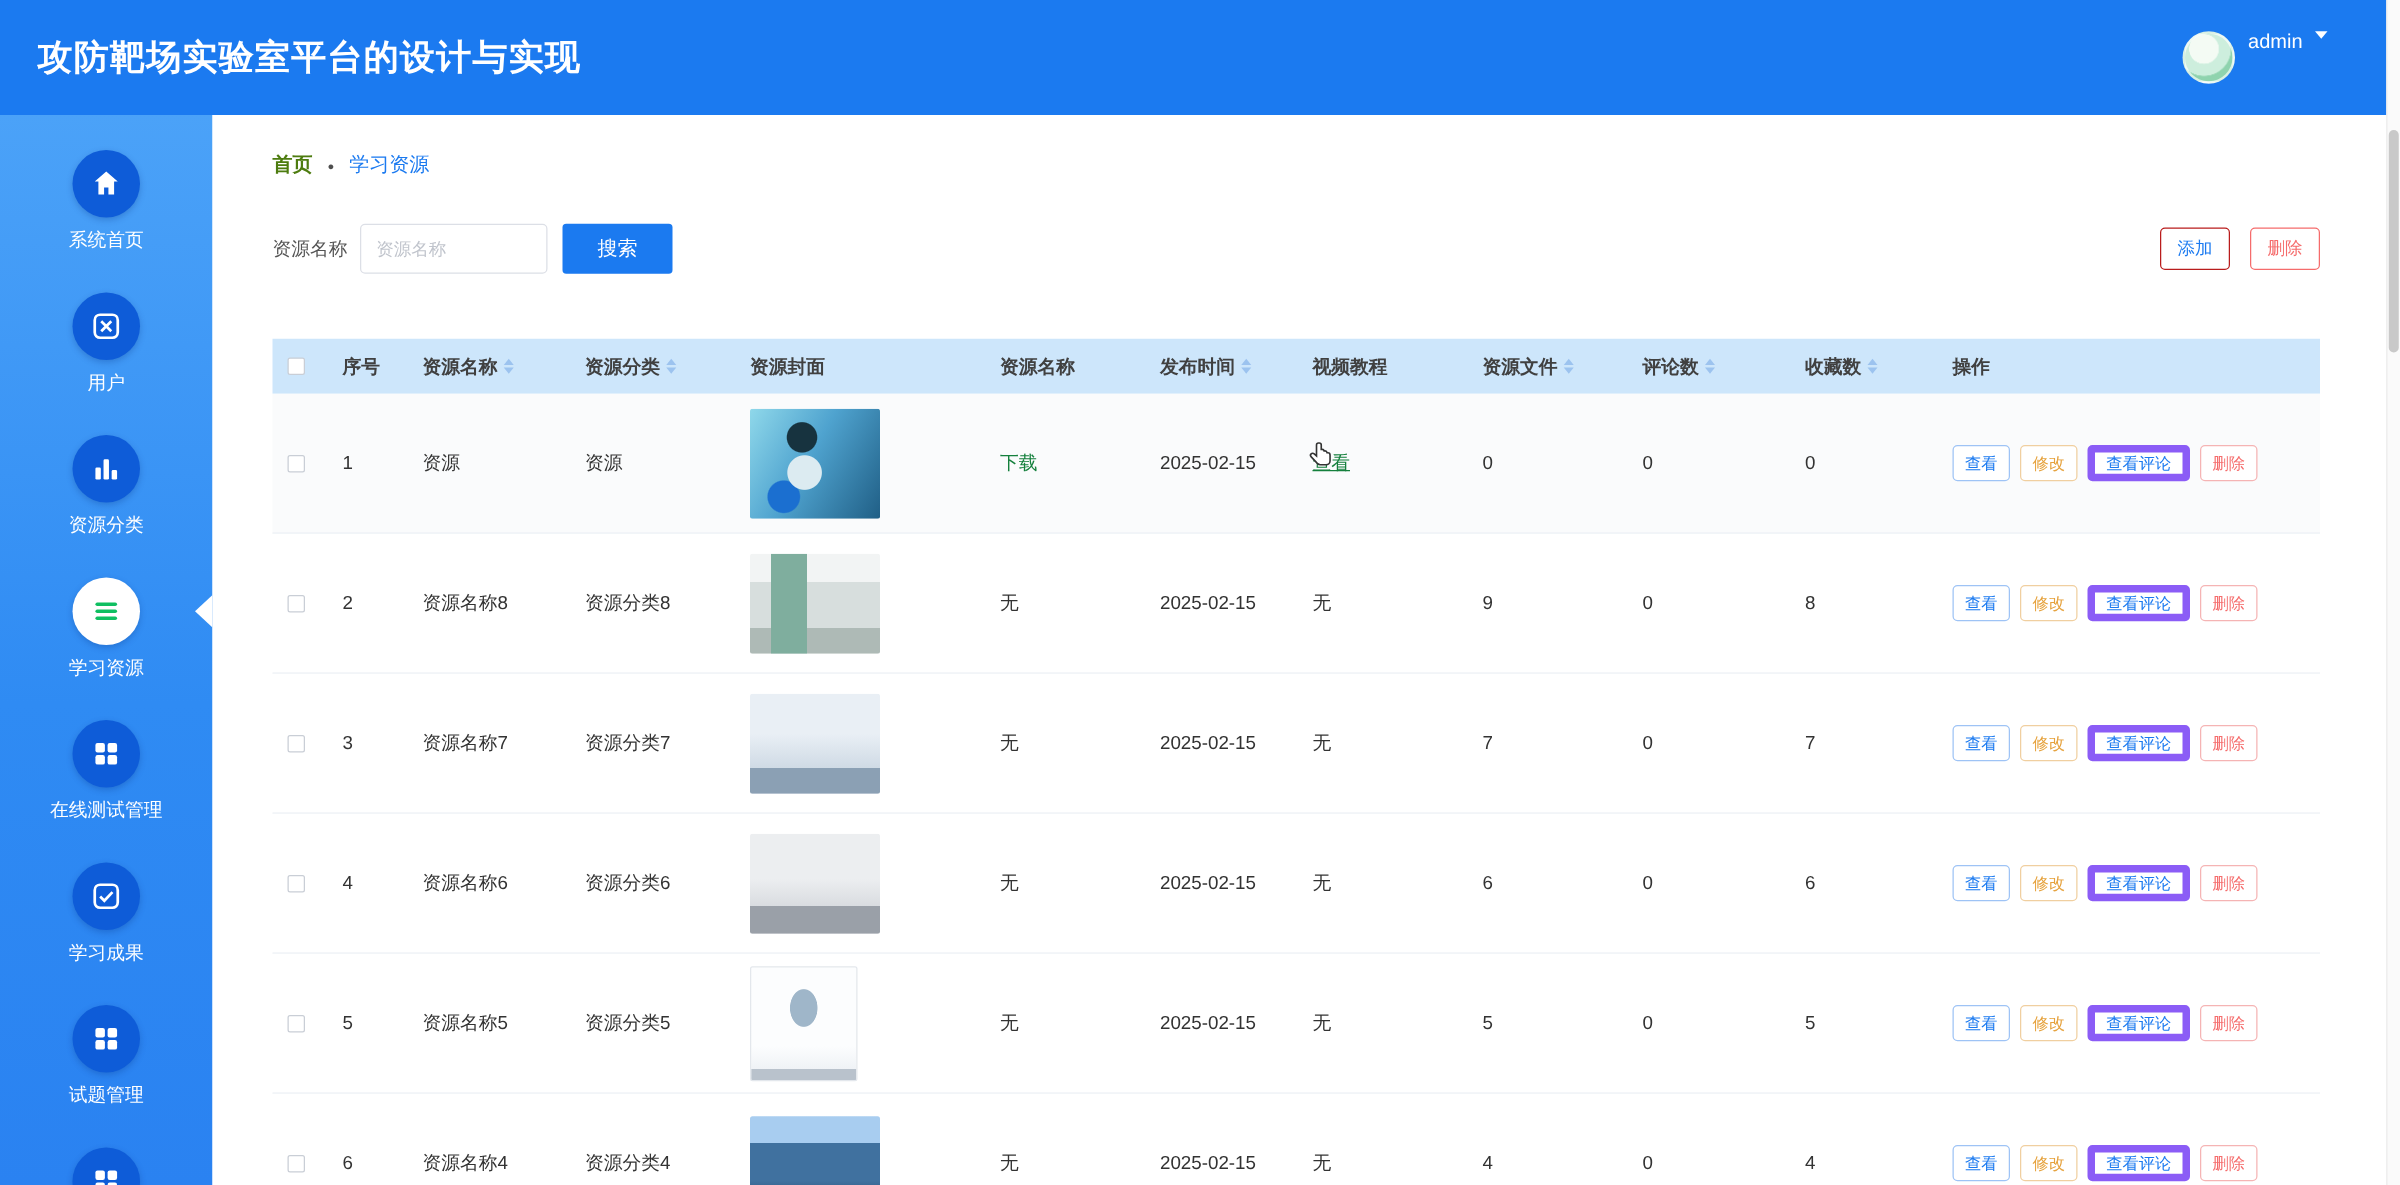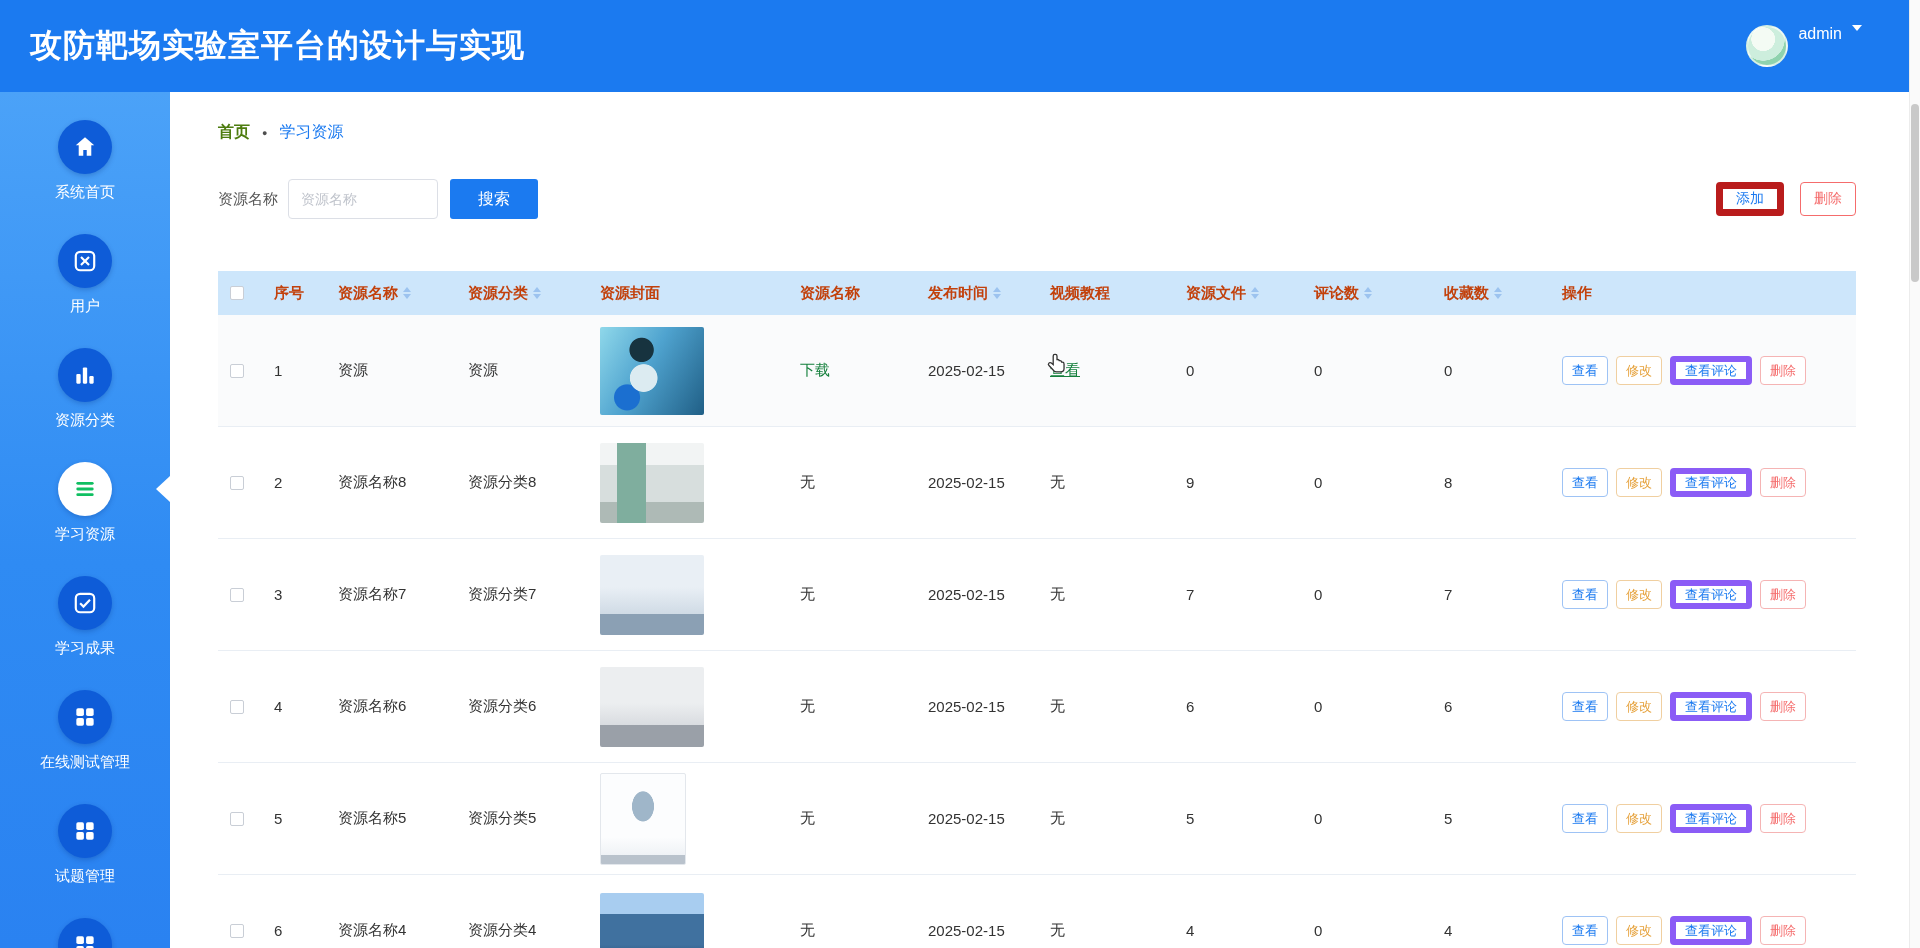--- a/index.html
+++ b/index.html
@@ -2,21 +2,21 @@
 <html lang="zh"><head>
 <meta charset="utf-8">
 <style>
   * { margin:0; padding:0; box-sizing:border-box; }
   html,body { width:1920px; height:948px; overflow:hidden; background:#fff;
     font-family:"Liberation Sans","DejaVu Sans",sans-serif; }
 
   
   .topbar { height:92px; background:#1b7af0; display:flex; align-items:center;
     padding:0 30px; color:#fff; position:relative; z-index:5; }
-  .topbar h1 { font-size:32px; font-weight:bold; letter-spacing:1px; }
+  .topbar h1 { font-size:28px; font-weight:bold; letter-spacing:1px; }
   .user-menu { margin-left:auto; display:flex; align-items:flex-start; gap:10px;
     cursor:pointer; margin-right:28px; }
   .avatar { width:42px; height:42px; border-radius:50%;
     background:radial-gradient(circle at 40% 32%, #f4fbf4 0 34%, #cdeedd 35% 62%, #8fd3ae 63% 100%);
     border:2px solid rgba(255,255,255,.65); }
   .user-name { font-size:16px; }
   .caret-down { width:0; height:0; border-left:5px solid transparent;
     border-right:5px solid transparent; border-top:6px solid #fff; }
 
   
@@ -45,29 +45,29 @@
   .search-row { margin-top:34px; display:flex; align-items:center; height:44px; }
   .search-label { font-size:15px; color:#555; margin-right:10px; }
   .search-input { width:150px; height:40px; border:1px solid #dcdfe6; border-radius:4px;
     padding:0 12px; font-size:14px; color:#333; outline:none; }
   .search-input::placeholder { color:#c0c4cc; }
   .btn-search { margin-left:12px; width:88px; height:40px; background:#1b7af0; color:#fff;
     border:none; border-radius:3px; font-size:16px; cursor:pointer; }
   .toolbar-right { margin-left:auto; display:flex; gap:16px; }
   .btn-outline { height:34px; padding:0 13px; background:#fff; border-radius:4px;
     font-size:14px; cursor:pointer; }
-  .btn-add { border:7px solid #b91c1c; color:#1b7af0;text-align:center; }
+  .btn-add { border:1px solid #b91c1c; color:#1b7af0;text-align:center; }
   .btn-del { border:1px solid #f56c6c; color:#f56c6c; }
 
   
   .table { margin-top:50px; width:100%; font-size:15px; color:#333; }
   .tr { display:grid;
     grid-template-columns:48px 64px 130px 132px 200px 128px 122px 136px 128px 130px 118px 1fr;
     align-items:center; }
-  .thead { background:#cde6fb; height:44px; color:#c2410c; font-weight:bold; }
+  .thead { background:#cde6fb; height:44px; color:#404040; font-weight:bold; }
   .tbody .tr { min-height:112px; border-bottom:1px solid #e9eef4; background:#fff; }
   .tbody .tr.hovered { background:#fafbfc; }
   .td, .th { padding-left:8px; display:flex; align-items:center; }
   .checkbox { width:14px; height:14px; border:1px solid #c9ced6; border-radius:2px;
     background:#fff; cursor:pointer; margin-left:4px; }
   .sort { display:inline-flex; flex-direction:column; margin-left:5px; gap:2px; }
   .sort i { display:block; width:0; height:0; border-left:4px solid transparent;
     border-right:4px solid transparent; }
   .sort .up { border-bottom:5px solid #9cc3ef; }
   .sort .dn { border-top:5px solid #9cc3ef; }
@@ -166,38 +166,38 @@
             <rect x="4" y="10.7" width="16" height="2.6" rx="1.3"></rect>
             <rect x="4" y="15.9" width="16" height="2.6" rx="1.3"></rect>
           </svg>
       </div>
       <span class="side-label">学习资源</span>
       <span class="active-arrow"></span>
     </div>
 
     <div class="side-item">
       <div class="side-circle">
-        <svg width="26" height="26" viewBox="0 0 24 24" fill="none" stroke="#fff" stroke-width="2">
-          <rect x="3.5" y="3.5" width="17" height="17" rx="4"></rect>
-            <path d="M7.5 12.2l3.1 3.1 6-6.3"></path>
-          </svg>
-      </div>
-      <span class="side-label">学习成果</span>
-    </div>
-
-    <div class="side-item">
-      <div class="side-circle">
         <svg width="26" height="26" viewBox="0 0 24 24" fill="#fff">
           <rect x="4" y="4" width="7" height="7" rx="1.6"></rect>
             <rect x="13" y="4" width="7" height="7" rx="1.6"></rect>
             <rect x="4" y="13" width="7" height="7" rx="1.6"></rect>
             <rect x="13" y="13" width="7" height="7" rx="1.6"></rect>
           </svg>
       </div>
       <span class="side-label">在线测试管理</span>
+    </div>
+
+    <div class="side-item">
+      <div class="side-circle">
+        <svg width="26" height="26" viewBox="0 0 24 24" fill="none" stroke="#fff" stroke-width="2">
+          <rect x="3.5" y="3.5" width="17" height="17" rx="4"></rect>
+            <path d="M7.5 12.2l3.1 3.1 6-6.3"></path>
+          </svg>
+      </div>
+      <span class="side-label">学习成果</span>
     </div>
 
     <div class="side-item">
       <div class="side-circle">
         <svg width="26" height="26" viewBox="0 0 24 24" fill="#fff">
           <rect x="4" y="4" width="7" height="7" rx="1.6"></rect>
             <rect x="13" y="4" width="7" height="7" rx="1.6"></rect>
             <rect x="4" y="13" width="7" height="7" rx="1.6"></rect>
             <rect x="13" y="13" width="7" height="7" rx="1.6"></rect>
           </svg>

